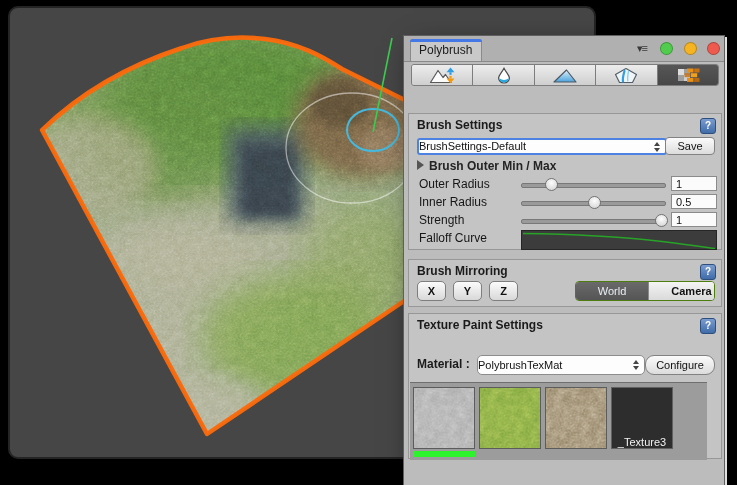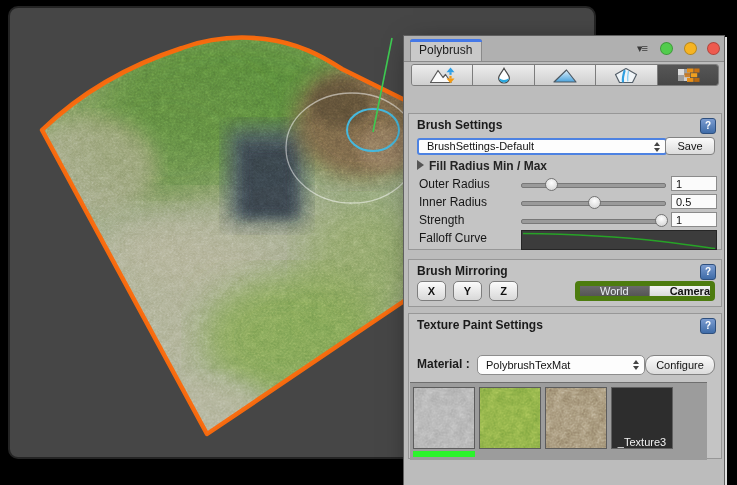--- a/index.html
+++ b/index.html
@@ -33,21 +33,21 @@
   .toolbtn.sel{background:linear-gradient(#565656,#474747);}
 
   .box{position:absolute;left:4px;width:314px;background:#c4c4c4;border:1px solid #979797;
     box-sizing:border-box;margin-top:22px;}
   .boxtitle{position:absolute;left:8px;top:4px;font-size:12px;font-weight:bold;color:#1b1b1b;}
   .help{position:absolute;right:5px;top:4px;width:14px;height:14px;border-radius:3px;
     border:1px solid #2e4f7d;color:#fff;font-size:10px;font-weight:bold;text-align:center;
     line-height:13px;}
 
   .popup{position:absolute;height:17px;background:#fdfdfd;border:1px solid #8d8d8d;
-    border-radius:3px;font-size:11px;color:#111;line-height:15px;padding:0 16px 0 8px;
+    border-radius:3px;font-size:11px;color:#111;line-height:15px;padding:0 16px 0 0;
     box-sizing:border-box;white-space:nowrap;overflow:hidden;}
   .popup.focus{border:2px solid #4d82e2;line-height:13px;}
   .stepper{position:absolute;right:4px;top:50%;margin-top:-6px;width:8px;height:12px;}
   .stepper i{position:absolute;left:1px;width:0;height:0;border-left:3.5px solid transparent;border-right:3.5px solid transparent;}
   .stepper .up{top:1px;border-bottom:4px solid #444;}
   .stepper .dn{bottom:1px;border-top:4px solid #444;}
 
   .btn{position:absolute;background:linear-gradient(#fbfbfb,#dcdcdc);border:1px solid #828282;
     border-radius:4px;font-size:11px;color:#111;text-align:center;box-sizing:border-box;}
 
@@ -64,21 +64,21 @@
   .numfield{position:absolute;left:262px;top:0;width:46px;height:15px;background:#fbfbfb;
     border:1px solid #8b8b8b;font-size:11px;color:#111;line-height:14px;padding-left:4px;box-sizing:border-box;}
 
   .curvebox{position:absolute;left:112px;width:196px;height:20px;background:#3c3c3c;
     border:1px solid #262626;box-sizing:border-box;}
 
   .minibtn{position:absolute;top:21px;width:29px;height:20px;background:linear-gradient(#fbfbfb,#d8d8d8);
     border:1px solid #7e7e7e;border-radius:5px;font-size:11px;font-weight:bold;color:#111;
     text-align:center;line-height:19px;box-sizing:border-box;}
 
-  .seg{position:absolute;display:flex;border:5px solid #4d7c0f;border-radius:4px;overflow:hidden;
+  .seg{position:absolute;display:flex;border:1px solid #4d7c0f;border-radius:4px;overflow:hidden;
     background:#e9e9e9;box-sizing:border-box;}
   .seg>div{display:flex;align-items:center;justify-content:center;font-size:11px;font-weight:bold;
     color:#111;border-right:1px solid #8b8b8b;background:linear-gradient(#f4f4f4,#dadada);}
   .seg>div:last-child{border-right:none;padding-left:20px;}
   .seg>div.on{background:linear-gradient(#6a6a6a,#555);color:#e9eef3;font-weight:normal;}
 
   .well{position:absolute;left:1px;top:68px;width:297px;height:77px;background:#9c9c9c;
     border-top:1px solid #6f6f6f;}
   .tile{position:absolute;top:4px;width:62px;height:62px;border:1px solid #5c5c5c;box-sizing:border-box;overflow:hidden;}
   .tile svg{display:block;}
@@ -228,21 +228,21 @@
 
       <div class="popup focus" style="left:8px;top:24px;width:250px">
         <span>BrushSettings-Default</span>
         <span class="stepper">
             <i class="up"></i>
             <i class="dn"></i>
           </span>
       </div>
       <div class="btn" style="right:6px;top:23px;width:50px;height:18px;line-height:17px">Save</div>
 
-      <div class="foldout" style="top:45px"><span class="tri"></span><span>Fill Radius Min / Max</span></div>
+      <div class="foldout" style="top:45px"><span class="tri"></span><span>Brush Outer Min / Max</span></div>
 
       <div class="srow" style="top:62px">
         <div class="slabel">Outer Radius</div>
         <div class="track">
             <div class="thumb" style="left: 20%;"></div>
           </div>
         <div class="numfield">1</div>
       </div>
       <div class="srow" style="top:80px">
         <div class="slabel">Inner Radius</div>

